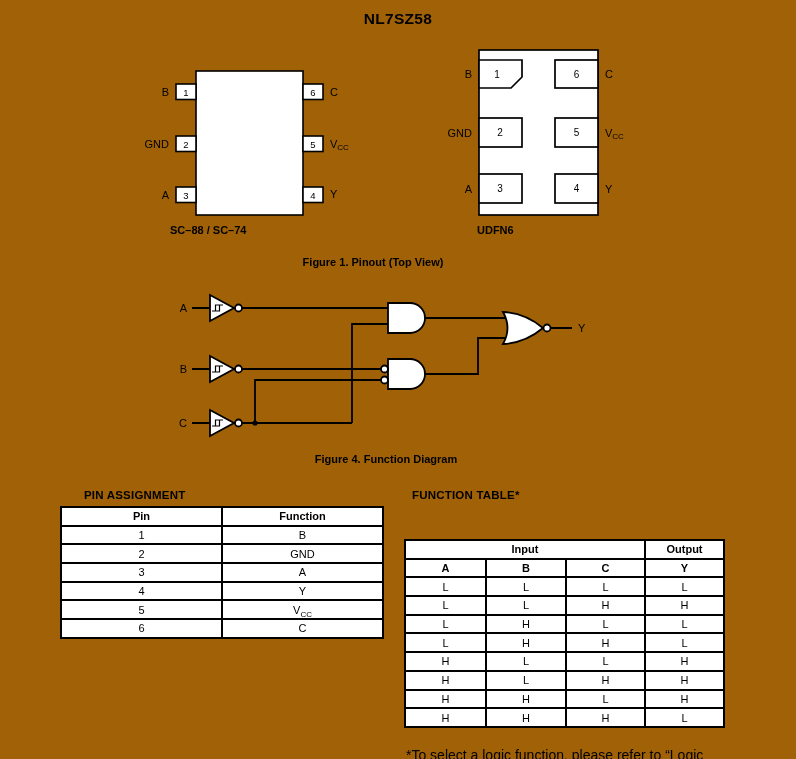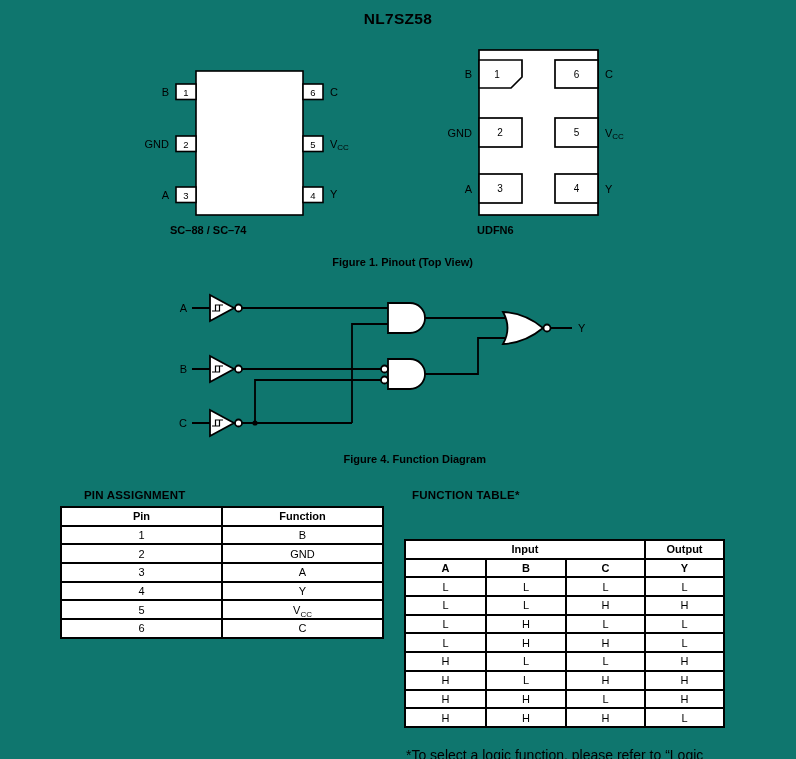--- a/index.html
+++ b/index.html
@@ -1,32 +1,32 @@
 <!DOCTYPE html>
 <html><head>
 <meta charset="utf-8">
 <style>
   * { margin:0; padding:0; box-sizing:border-box; }
   html,body { background:#fff; }
   .page {
-    position:relative; width:796px; height:759px; background:#0f766e;
+    position:relative; width:796px; height:759px; background:#a16207;
     font-family:"Liberation Sans", sans-serif; color:#000;
     overflow:hidden;
   }
   .title {
     position:absolute; top:10px; left:0; width:796px;
     text-align:center; font-size:15.5px; font-weight:bold; letter-spacing:0.3px;
   }
   svg { position:absolute; left:0; }
   .fig1-svg { top:40px; }
   .fig2-svg { top:280px; }
   .pkg-label { position:absolute; font-size:11px; font-weight:bold; }
   .lbl-sc88 { top:224px; left:170px; width:160px; }
   .lbl-udfn6 { top:224px; left:477px; width:120px; }
-  .fig-caption { position:absolute; font-size:11px; font-weight:bold; text-align:right; }
+  .fig-caption { position:absolute; font-size:11px; font-weight:bold; text-align:center; }
   .cap-fig1 { top:256px; left:273px; width:200px; }
   .cap-fig2 { top:453px; left:286px; width:200px; }
   .tbl-heading { position:absolute; font-size:11.5px; font-weight:bold; letter-spacing:0.2px; }
   .h-pin  { top:489px; left:68px;padding-left:16px; }
   .h-func { top:489px; left:412px; }
   table { position:absolute; border-collapse:collapse; table-layout:fixed; background:#fff; }
   th, td {
     border:2px solid #000; text-align:center; vertical-align:middle;
     font-size:11px; height:18.7px; padding:0; line-height:12px;
   }

